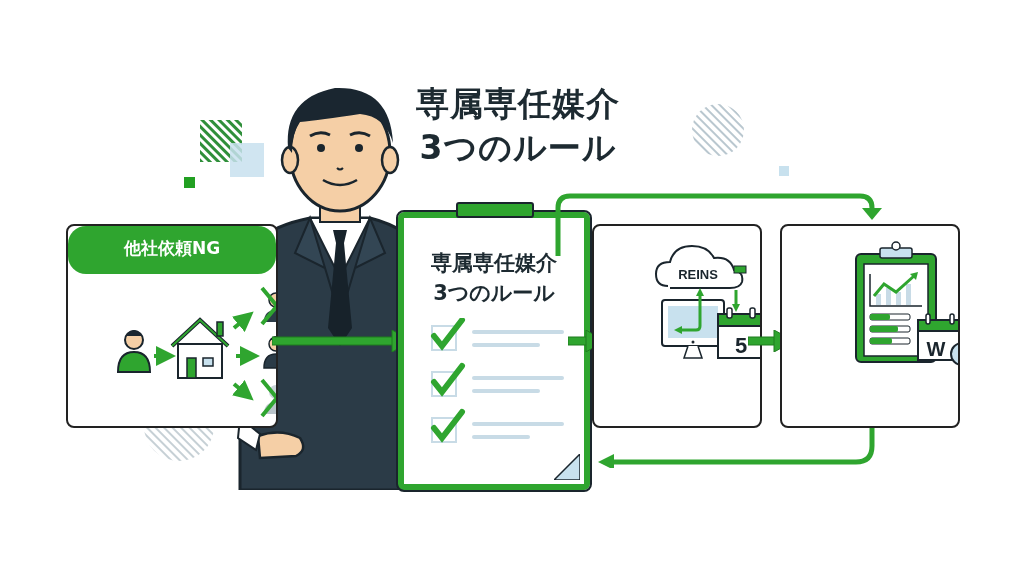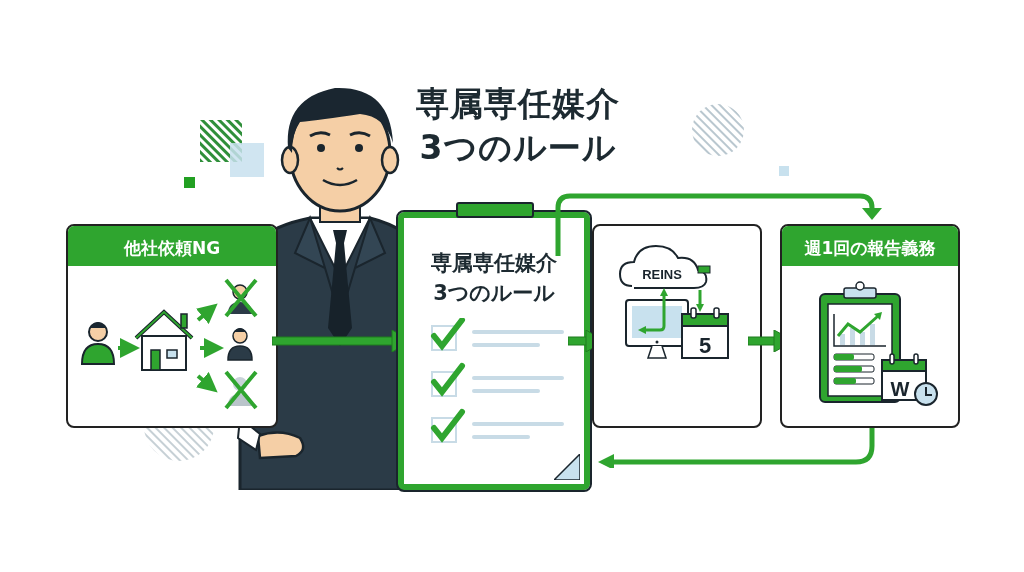--- a/index.html
+++ b/index.html
@@ -1,22 +1,22 @@
 <!DOCTYPE html>
 <html><head>
 <meta charset="utf-8">
 <style>
   * { box-sizing: border-box; margin: 0; padding: 0; }
   html, body { width: 1024px; height: 572px; background: #ffffff; overflow: hidden; }
   body { position: relative; font-family: "DejaVu Sans", "Liberation Sans", sans-serif; color: #1f2a30; }
   .abs { position: absolute; }
   .title { position: absolute; left: 393px; top: 82px; width: 250px; text-align: center; font-weight: bold; font-size: 33px; line-height: 44px; color: #1d2a31; letter-spacing: 1px; }
   .card { position: absolute; background: #fff; border: 2px solid #222; border-radius: 8px; overflow: hidden; }
-  .card-head { background: #2fa52f; color: #fff; font-weight: bold; text-align: center; font-size: 17px; height: 40px; line-height: 44px; white-space: nowrap; }
-  .card-body { position: relative; }
+  .card-head { background: #2fa52f; color: #fff; font-weight: bold; text-align: center; font-size: 17px; height: 48px; line-height: 44px; white-space: nowrap; border-radius: 18px; }
+  .card-body { position: relative; margin-left: 36px; }
   svg { display: block; }
   .clip-title { position: absolute; left: 0; width: 100%; text-align: center; font-weight: bold; font-size: 21px; line-height: 30px; color: #1d2a31; }
 </style>
 </head>
 <body>
 
 <svg class="abs" style="left:200px;top:120px" width="42" height="42" viewBox="0 0 42 42">
   <defs>
       <pattern id="hatchG" width="6" height="6" patternUnits="userSpaceOnUse" patternTransform="rotate(-45)">
         <rect width="3" height="6" fill="#2f8f3a"></rect>
@@ -207,21 +207,20 @@
     </svg>
   </div>
 </div>
 
 <svg class="abs" style="left:748px;top:330px" width="46" height="22" viewBox="0 0 46 22">
   <rect x="0" y="7" width="28" height="8" fill="#2fa52f" stroke="#1e7d1e"></rect>
   <path d="M26 0 L46 11 L26 22Z" fill="#2fa52f" stroke="#1e7d1e"></path>
 </svg>
 
 <div class="card" style="left:780px;top:224px;width:180px;height:204px">
-  <div class="card-head">週1回の報告義務</div>
   <div class="card-body" style="height:158px">
     <svg width="176" height="158" viewBox="0 0 176 158">
       <g>
         <rect x="38" y="28" width="80" height="108" rx="5" fill="#2fa52f" stroke="#1a252d" stroke-width="2"></rect>
         <rect x="46" y="38" width="64" height="92" fill="#fff" stroke="#1a252d" stroke-width="1.5"></rect>
         <rect x="62" y="22" width="32" height="10" rx="2" fill="#c8e1ee" stroke="#1a252d" stroke-width="1.5"></rect>
         <circle cx="78" cy="20" r="4" fill="#fff" stroke="#1a252d" stroke-width="1.5"></circle>
         <path d="M52 48 L52 80 L104 80" stroke="#1a252d" stroke-width="1.5" fill="none"></path>
         <rect x="58" y="68" width="5" height="11" fill="#c8dbe6"></rect>
         <rect x="68" y="62" width="5" height="17" fill="#c8dbe6"></rect>

